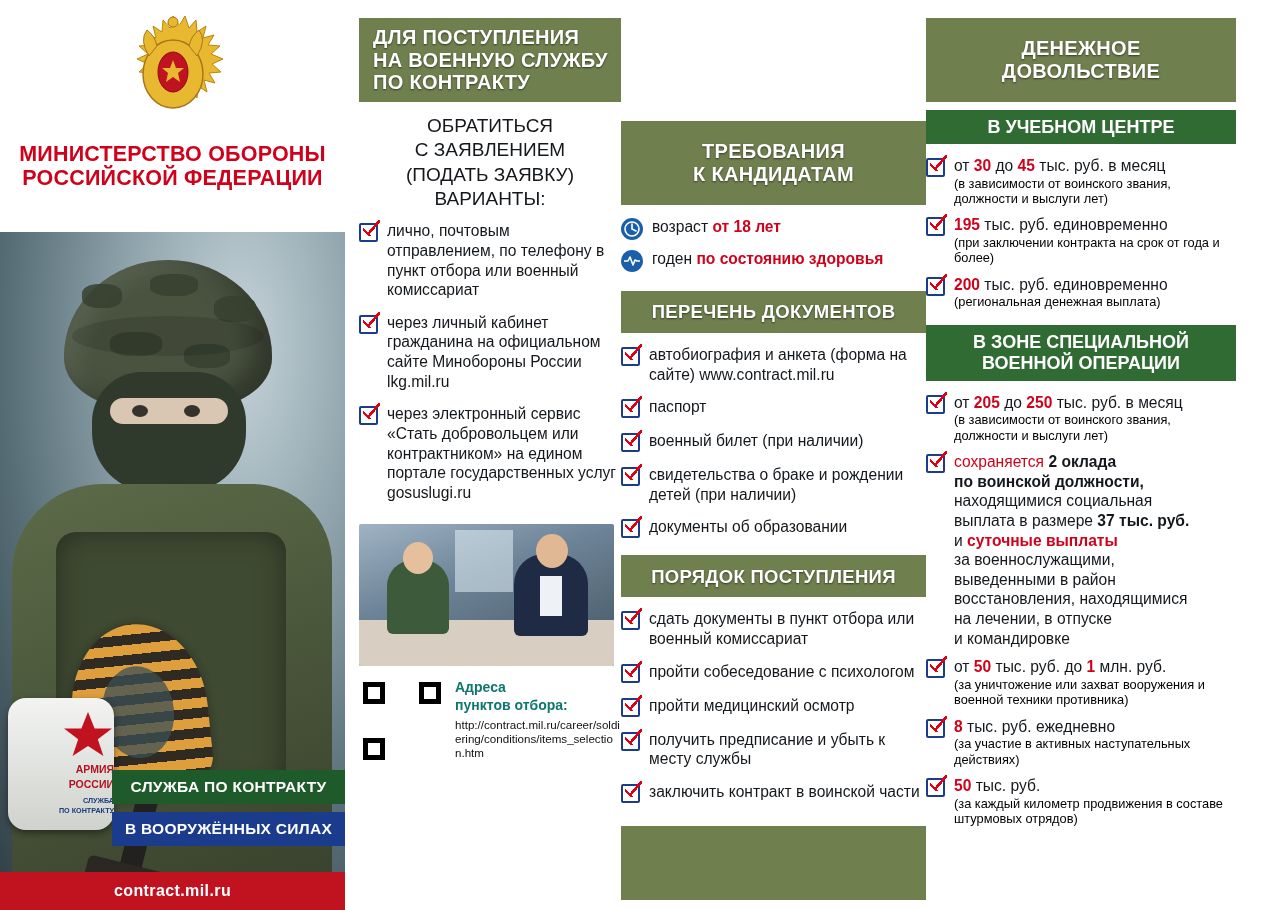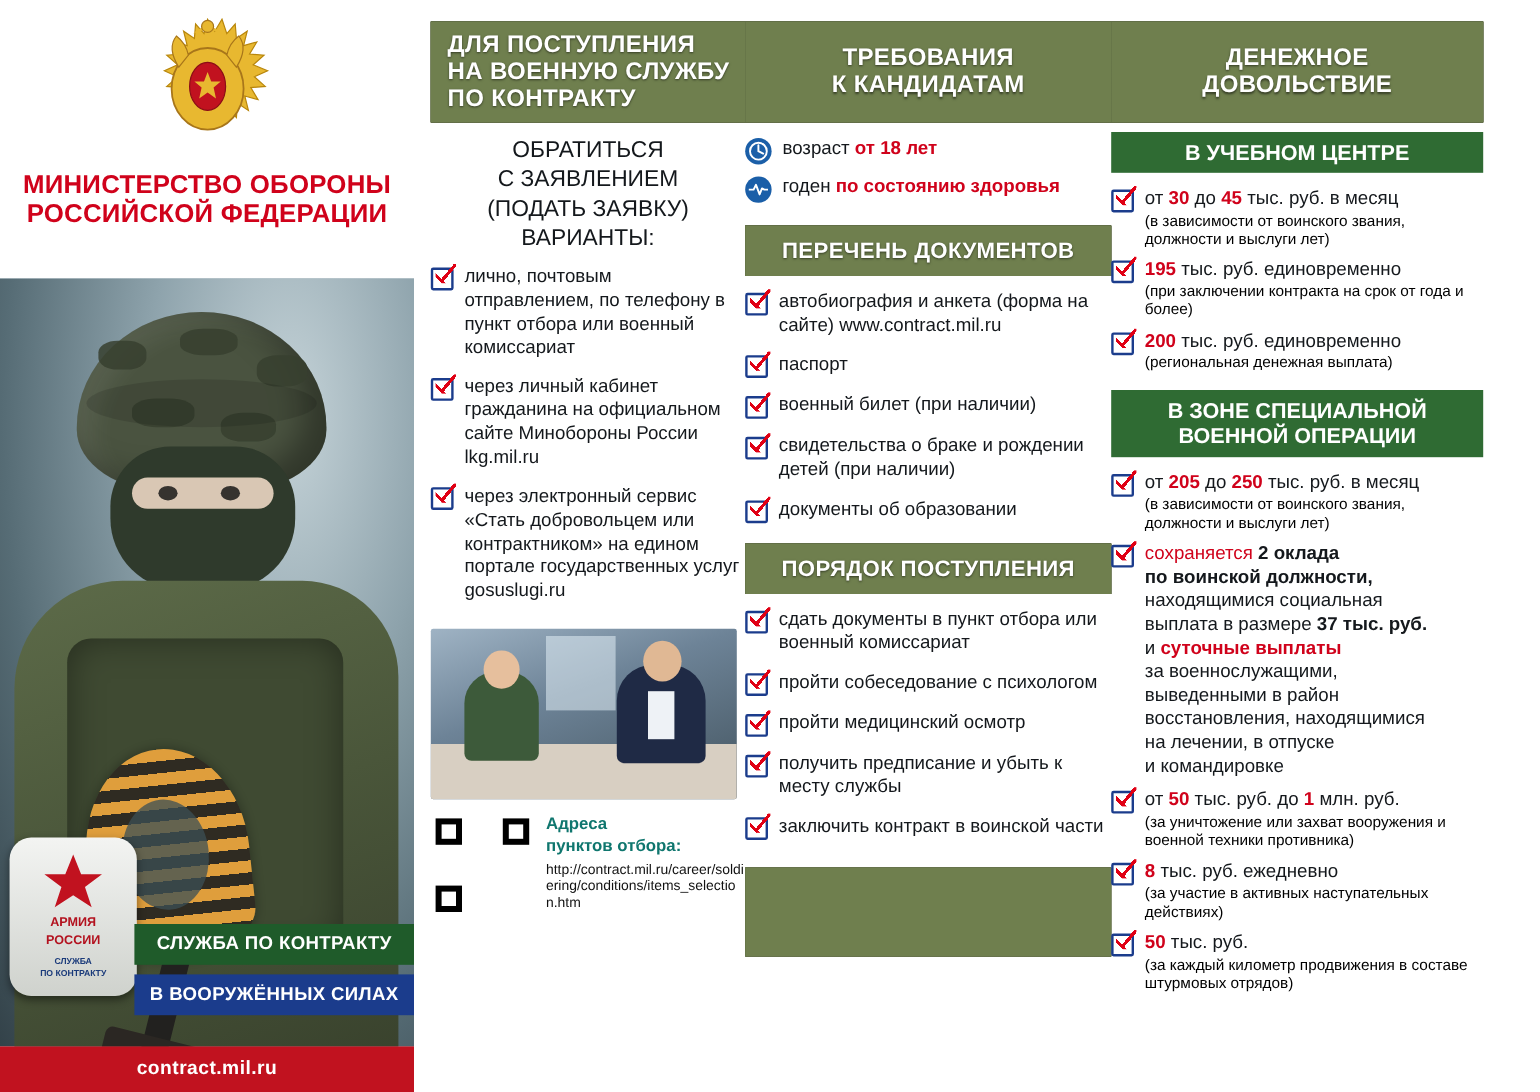--- a/index.html
+++ b/index.html
@@ -86,21 +86,21 @@
   .ribbon-hole{
     position:absolute; left:30px; top:42px; width:72px; height:92px;
     background: rgba(60,80,88,.75); border-radius:50%;
   }
 
   
   .badge {
     position: absolute; left: 8px; bottom: 42px; width: 106px; height: 132px;
     background: linear-gradient(180deg,#f3f4f2 0%, #cfd2cd 100%);
     border-radius: 18px; box-shadow: 0 3px 7px rgba(0,0,0,.45);
-    display:flex; flex-direction:column; align-items:center; padding-top:12px;
+    display:flex; flex-direction:column; align-items:flex-end; padding-top:12px;
   }
   .badge-star { width: 52px; height: 50px; position: relative; }
   .badge-star svg { width:52px; height:50px; }
   .badge-t1 { color:#b3121f; font-weight:bold; font-size:10.5px; margin-top:4px; text-align:center; line-height:1.05;}
   .badge-t2 { color:#1a3a7a; font-weight:bold; font-size:7.2px; margin-top:6px; text-align:center; line-height:1.25;}
   .caption-green {
     position:absolute; left: 112px; bottom: 106px; width: 233px; height: 34px;
     background:#1f5b2a; color:#fff; font-weight:bold; font-size:15.5px;
     display:flex; align-items:center; justify-content:center; letter-spacing:.3px;
   }
@@ -114,21 +114,21 @@
     background:#c1121f; color:#fff; display:flex; align-items:center; justify-content:center;
     font-weight:bold; font-size:16px; letter-spacing:.4px;
   }
 
   
   .content {
     flex: 1; display: flex; padding: 18px 16px 10px 14px;
   }
   .col { display:flex; flex-direction:column; }
   .col1 { width: 262px; }
-  .col2 { width: 305px; }
+  .col2 { width: 305px; justify-content: flex-end; }
   .col3 { width: 310px; }
 
   .camo-head {
     background-color:#4a5a34;
     background-image:
       radial-gradient(ellipse 22px 14px at 14% 30%, #6f7f4e 0 100%),
       radial-gradient(ellipse 26px 15px at 46% 72%, #39462a 0 100%),
       radial-gradient(ellipse 18px 12px at 72% 25%, #8a8f5c 0 100%),
       radial-gradient(ellipse 24px 14px at 88% 66%, #2f3a22 0 100%),
       radial-gradient(ellipse 20px 13px at 30% 85%, #7b8a57 0 100%),

